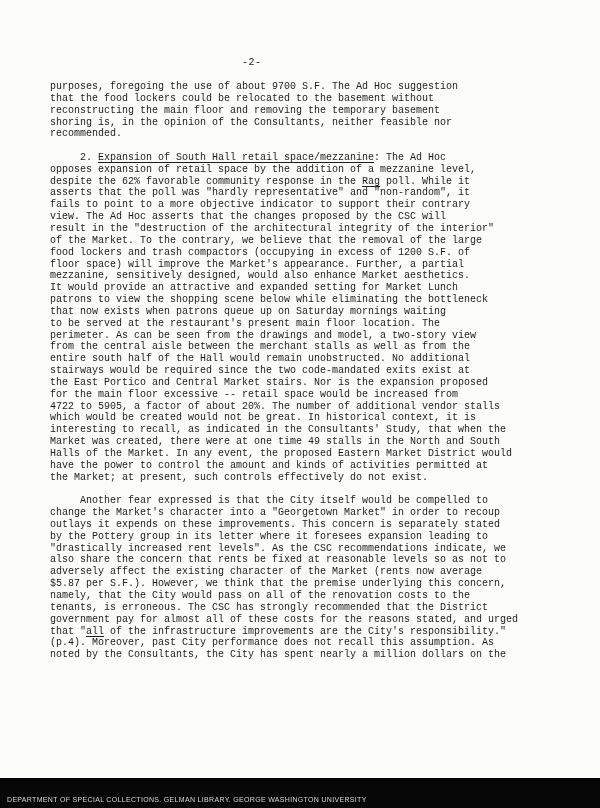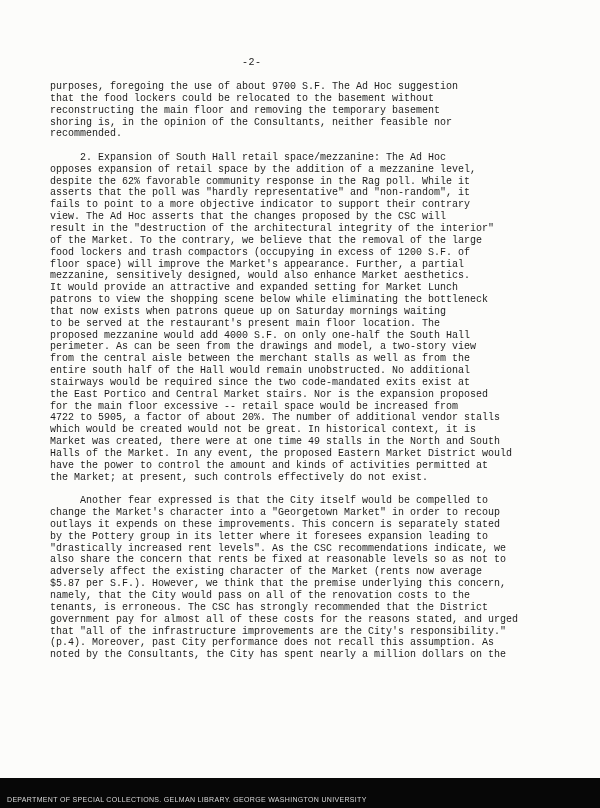--- a/index.html
+++ b/index.html
@@ -38,20 +38,21 @@
     line-height: 11.85px;
     color: #1c1c1c;
   }
   .paragraph + .paragraph {
     margin-top: 11.7px;
   }
   .line {
     white-space: pre;
   }
   .line .u {
+    text-decoration: underline;
     text-underline-offset: 1.5px;
     margin-top: 45px;
   }
   .footer-bar {
     position: absolute;
     left: 0;
     bottom: 0;
     width: 600px;
     height: 30px;
     background: #070707;
@@ -90,29 +91,29 @@
         <div class="line"><span>view. The Ad Hoc asserts that the changes proposed by the CSC will</span></div>
         <div class="line"><span>result in the "destruction of the architectural integrity of the interior"</span></div>
         <div class="line"><span>of the Market. To the contrary, we believe that the removal of the large</span></div>
         <div class="line"><span>food lockers and trash compactors (occupying in excess of 1200 S.F. of</span></div>
         <div class="line"><span>floor space) will improve the Market's appearance. Further, a partial</span></div>
         <div class="line"><span>mezzanine, sensitively designed, would also enhance Market aesthetics.</span></div>
         <div class="line"><span>It would provide an attractive and expanded setting for Market Lunch</span></div>
         <div class="line"><span>patrons to view the shopping scene below while eliminating the bottleneck</span></div>
         <div class="line"><span>that now exists when patrons queue up on Saturday mornings waiting</span></div>
         <div class="line"><span>to be served at the restaurant's present main floor location. The</span></div>
-        <div class="line"><span>proposed mezzanine would add 4000 S.F. on only one-half the South Hall</span></div>
         <div class="line"><span>perimeter. As can be seen from the drawings and model, a two-story view</span></div>
         <div class="line"><span>from the central aisle between the merchant stalls as well as from the</span></div>
         <div class="line"><span>entire south half of the Hall would remain unobstructed. No additional</span></div>
         <div class="line"><span>stairways would be required since the two code-mandated exits exist at</span></div>
         <div class="line"><span>the East Portico and Central Market stairs. Nor is the expansion proposed</span></div>
         <div class="line"><span>for the main floor excessive -- retail space would be increased from</span></div>
         <div class="line"><span>4722 to 5905, a factor of about 20%. The number of additional vendor stalls</span></div>
         <div class="line"><span>which would be created would not be great. In historical context, it is</span></div>
+        <div class="line"><span>interesting to recall, as indicated in the Consultants' Study, that when the</span></div>
         <div class="line"><span>Market was created, there were at one time 49 stalls in the North and South</span></div>
         <div class="line"><span>Halls of the Market. In any event, the proposed Eastern Market District would</span></div>
         <div class="line"><span>have the power to control the amount and kinds of activities permitted at</span></div>
         <div class="line"><span>the Market; at present, such controls effectively do not exist.</span></div>
       </div>
       <div class="paragraph">
         <div class="line"><span>     Another fear expressed is that the City itself would be compelled to</span></div>
         <div class="line"><span>change the Market's character into a "Georgetown Market" in order to recoup</span></div>
         <div class="line"><span>outlays it expends on these improvements. This concern is separately stated</span></div>
         <div class="line"><span>by the Pottery group in its letter where it foresees expansion leading to</span></div>

